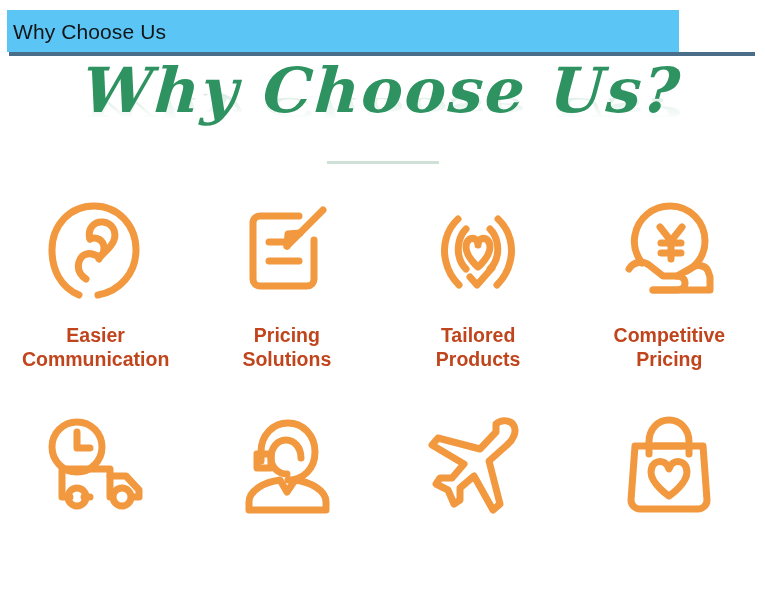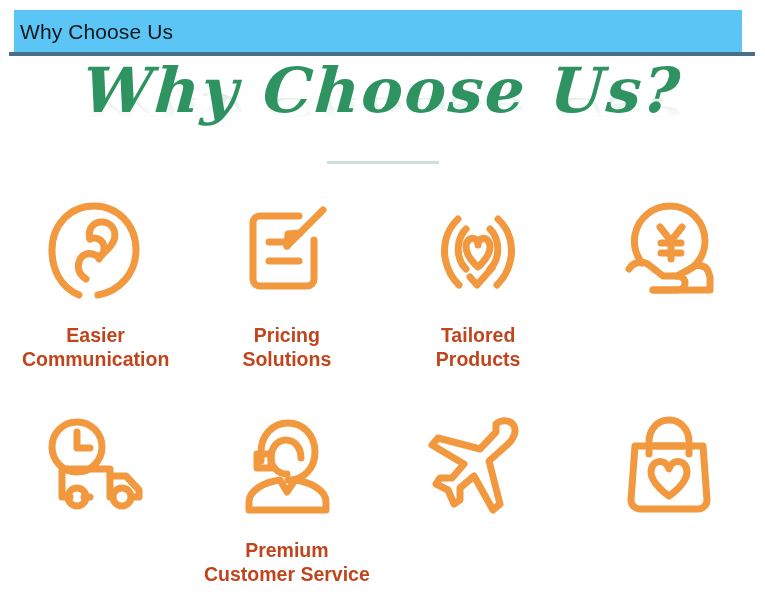--- a/index.html
+++ b/index.html
@@ -17,23 +17,23 @@
   
   #app-window {
     position: relative;
     width: 765px;
     height: 599px;
     background: #ffffff;
   }
 
   #title-bar {
     position: absolute;
-    left: 14px;
+    left: 7px;
     top: 10px;
-    width: 728px;
+    width: 672px;
     height: 42px;
     background: #5BC6F5;
     box-sizing: border-box;
     display: flex;
     align-items: center;
   }
   #title-bar-border {
     position: absolute;
     left: 9px;
     top: 52px;
@@ -205,20 +205,22 @@
         <svg width="100" height="104" viewBox="0 0 100 104" fill="none" stroke="#F2983E" stroke-width="7" stroke-linecap="round" stroke-linejoin="round">
           <path d="M23 64 C17 56 14 46 16 36 C19 19 34 7 51 7 C71 7 86 23 86 42 C86 55 79 66 68 72"></path>
           <path d="M41 28 L52 42 L63 28"></path>
           <path d="M42 44 H62"></path>
           <path d="M42 54 H62"></path>
           <path d="M52 42 V60"></path>
           <path d="M10 70 C14 63 24 61 30 66 L44 77 H58 C63 77 66 80 66 84 C66 88 63 91 58 91 H34"></path>
           <path d="M58 77 L74 68 C80 65 87 67 89 72 L91 78 V91 H34"></path>
         </svg>
       </div>
+      <div class="feature-label">Competitive
+Pricing</div>
     </div>
 
     <div class="feature-cell">
       <div class="feature-icon">
         <svg width="104" height="104" viewBox="0 0 104 104" fill="none" stroke="#F2983E" stroke-width="7" stroke-linecap="round" stroke-linejoin="round">
           <circle cx="33" cy="33" r="25"></circle>
           <path d="M33 18 V34 H46"></path>
           <path d="M22 55 H66 V83"></path>
           <path d="M18 55 V83 H26"></path>
           <path d="M66 62 H82 L95 76 V83 H88"></path>
@@ -231,22 +233,20 @@
 
     <div class="feature-cell">
       <div class="feature-icon">
         <svg width="104" height="104" viewBox="0 0 104 104" fill="none" stroke="#F2983E" stroke-width="7" stroke-linecap="round" stroke-linejoin="round">
           <path d="M26 47 V38 C26 21 38 9 53 9 C68 9 80 21 80 38 C80 55 68 66 53 66"></path>
           <path d="M66 44 C66 33 59 26 51 26 C42 26 36 34 36 44 C36 53 43 60 52 60"></path>
           <path d="M22 40 H36 V54 H22 Z"></path>
           <path d="M14 96 V88 C14 76 30 68 45 66 L52 78 L60 66 C75 68 91 76 91 88 V96 Z"></path>
         </svg>
       </div>
-      <div class="feature-label">Premium
-Customer Service</div>
     </div>
 
     <div class="feature-cell">
       <div class="feature-icon">
         <svg width="104" height="104" viewBox="0 0 104 104" fill="none" stroke="#F2983E" stroke-width="7" stroke-linecap="round" stroke-linejoin="round">
           <path d="M70 10 C76 5 85 6 88 12 C91 18 87 26 81 31 L63 47 L74 90 L67 96 L48 62 L34 74 L34 86 L28 90 L22 76 L10 70 L14 64 H26 L38 50 L6 31 L12 24 L54 35 L70 18 Z"></path>
         </svg>
       </div>
     </div>
 

